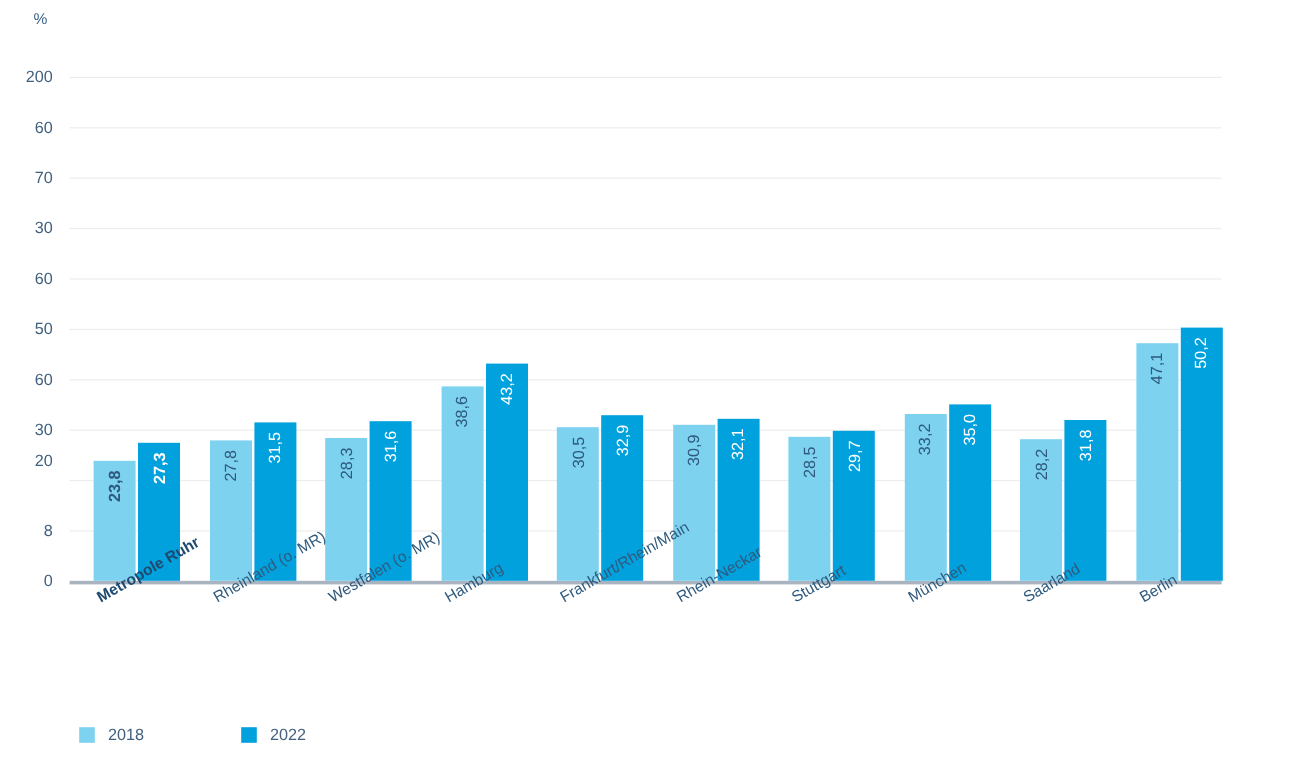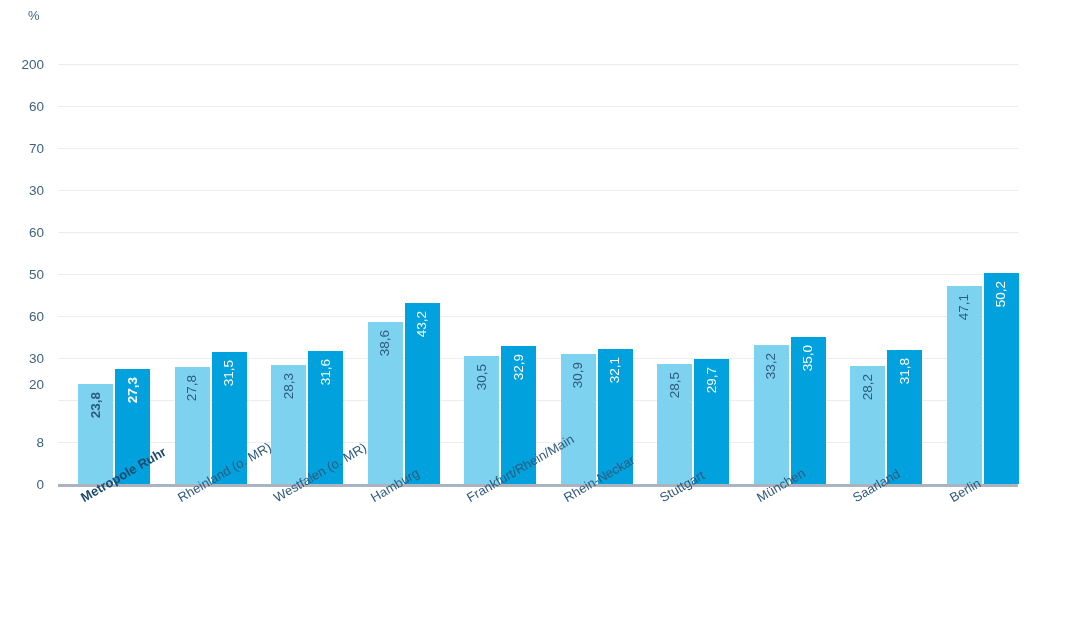--- a/index.html
+++ b/index.html
@@ -254,14 +254,24 @@
       <div class="xlabel" style="left: 271px;">Westfalen (o. MR)</div>
       <div class="xlabel" style="left: 367.5px;">Hamburg</div>
       <div class="xlabel" style="left: 464px;">Frankfurt/Rhein/Main</div>
       <div class="xlabel" style="left: 560.5px;">Rhein-Neckar</div>
       <div class="xlabel" style="left: 657px;">Stuttgart</div>
       <div class="xlabel" style="left: 753.5px;">München</div>
       <div class="xlabel" style="left: 850px;">Saarland</div>
       <div class="xlabel" style="left: 946.5px;">Berlin</div>
     </div>
 
+  <div id="legend">
+      <div class="legend-item">
+        <span class="legend-swatch" style="background: rgb(125, 210, 240);"></span>
+        <span class="legend-label">2018</span>
+      </div>
+      <div class="legend-item">
+        <span class="legend-swatch" style="background: rgb(0, 161, 221);"></span>
+        <span class="legend-label">2022</span>
+      </div>
+    </div>
 
 </div>
 
 </body></html>

